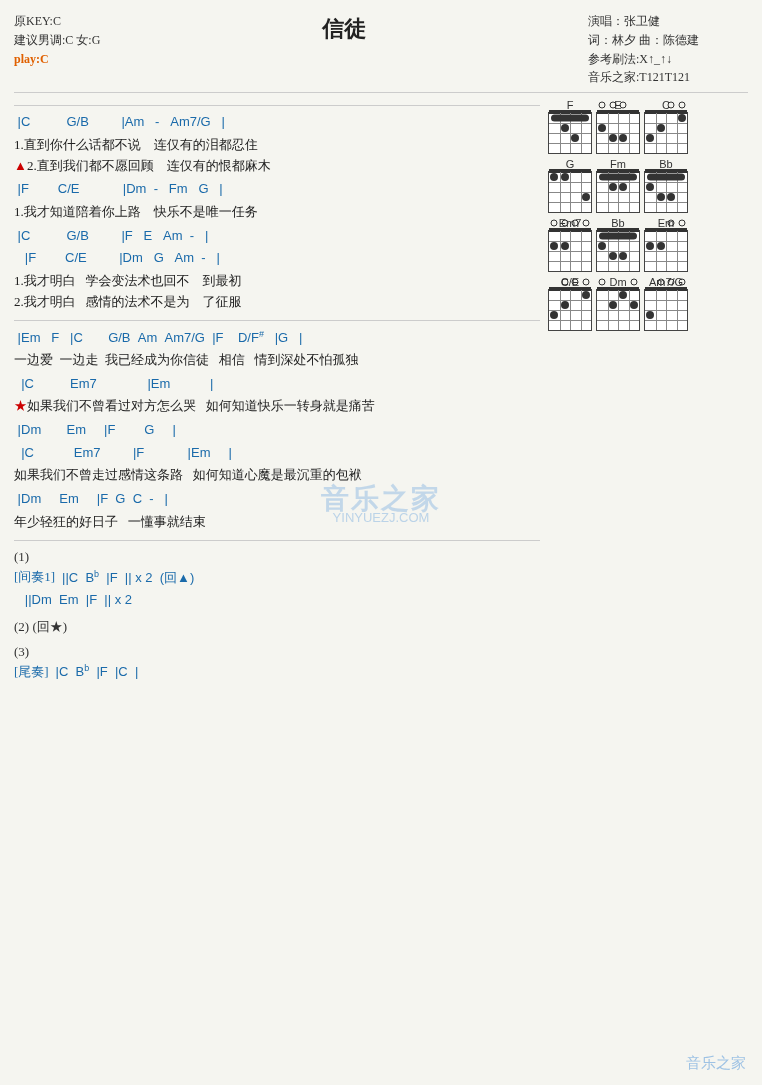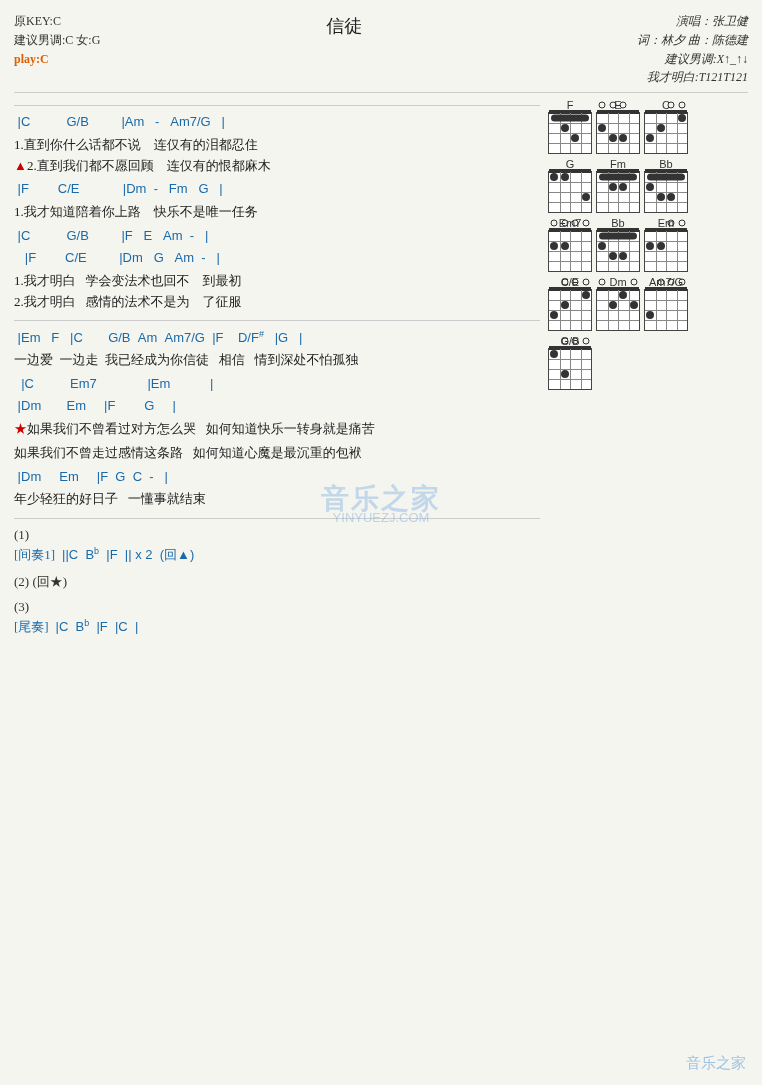--- a/index.html
+++ b/index.html
@@ -29,34 +29,33 @@
       flex-direction: column;
       font-size: 12px;
       color: #333;
       line-height: 1.6;
     }
     .header-left .play {
       color: #e06000;
       font-weight: bold;
     }
     .song-title {
-      font-size: 18px;
-      font-weight: normal;
+      font-size: 22px;
+      font-weight: bold;
       color: #222;
       text-align: center;
       flex: 1;
       margin-top: 2px;
     }
     .header-right {
       font-size: 12px;
       color: #333;
       line-height: 1.6;
-      text-align: right;
+      text-align: left;
       min-width: 160px;
-      font-style: italic;
     }
     .strum-info {
       font-size: 12px;
       color: #333;
       line-height: 1.5;
     }
     .divider {
       border: none;
       border-top: 1px solid #ccc;
       margin: 6px 0;
@@ -226,22 +225,22 @@
     <div class="header-left">
       <span>原KEY:C</span>
       <span>建议男调:C 女:G</span>
       <span class="play">play:C</span>
     </div>
     <div class="song-title">信徒</div>
     <div class="header-right">
       <div>演唱：张卫健</div>
       <div>词：林夕  曲：陈德建</div>
       <div class="strum-info">
-        <div>建议男调:X↑_↑↓</div>
-        <div>我才明白:T121T121</div>
+        <div>参考刷法:X↑_↑↓</div>
+        <div>音乐之家:T121T121</div>
       </div>
     </div>
   </div>
 
   <hr class="divider">
 
   <div class="main-content">
     <div class="left-content">
 
 
@@ -280,45 +279,51 @@
         <span class="chord-line blue">&nbsp;|Em &nbsp;&nbsp;F &nbsp;&nbsp;|C &nbsp;&nbsp;&nbsp;&nbsp;&nbsp;&nbsp;G/B &nbsp;Am &nbsp;Am7/G &nbsp;|F &nbsp;&nbsp;&nbsp;D/F<sup>#</sup> &nbsp;&nbsp;|G &nbsp;&nbsp;|</span>
       </div>
       <div class="block">
         <div class="lyric-line">一边爱 &nbsp;一边走 &nbsp;我已经成为你信徒 &nbsp;&nbsp;相信 &nbsp;&nbsp;情到深处不怕孤独</div>
       </div>
 
       <div class="block">
         <span class="chord-line blue">&nbsp;&nbsp;|C &nbsp;&nbsp;&nbsp;&nbsp;&nbsp;&nbsp;&nbsp;&nbsp;&nbsp;Em7 &nbsp;&nbsp;&nbsp;&nbsp;&nbsp;&nbsp;&nbsp;&nbsp;&nbsp;&nbsp;&nbsp;&nbsp;&nbsp;|Em &nbsp;&nbsp;&nbsp;&nbsp;&nbsp;&nbsp;&nbsp;&nbsp;&nbsp;&nbsp;|</span>
       </div>
       <div class="block">
+        <div class="lyric-line"><span class="red-mark-prefix">★</span>如果我们不曾看过对方怎么哭 &nbsp;&nbsp;如何知道快乐一转身就是痛苦</div>
+      </div>
+
+      <div class="block">
         <span class="chord-line blue">&nbsp;|Dm &nbsp;&nbsp;&nbsp;&nbsp;&nbsp;&nbsp;Em &nbsp;&nbsp;&nbsp;&nbsp;|F &nbsp;&nbsp;&nbsp;&nbsp;&nbsp;&nbsp;&nbsp;G &nbsp;&nbsp;&nbsp;&nbsp;|</span>
       </div>
 
       <div class="block">
-        <div class="lyric-line"><span class="red-mark-prefix">★</span>如果我们不曾看过对方怎么哭 &nbsp;&nbsp;如何知道快乐一转身就是痛苦</div>
-      </div>
-
+        <span class="chord-line blue">&nbsp;&nbsp;|C &nbsp;&nbsp;&nbsp;&nbsp;&nbsp;&nbsp;&nbsp;&nbsp;&nbsp;&nbsp;Em7 &nbsp;&nbsp;&nbsp;&nbsp;&nbsp;&nbsp;&nbsp;&nbsp;|F &nbsp;&nbsp;&nbsp;&nbsp;&nbsp;&nbsp;&nbsp;&nbsp;&nbsp;&nbsp;&nbsp;|Em &nbsp;&nbsp;&nbsp;&nbsp;|</span>
+      </div>
       <div class="block">
         <div class="lyric-line">如果我们不曾走过感情这条路 &nbsp;&nbsp;如何知道心魔是最沉重的包袱</div>
       </div>
 
       <div class="block">
         <span class="chord-line blue">&nbsp;|Dm &nbsp;&nbsp;&nbsp;&nbsp;Em &nbsp;&nbsp;&nbsp;&nbsp;|F &nbsp;G &nbsp;C &nbsp;- &nbsp;&nbsp;|</span>
       </div>
       <div class="block-gap">
         <div class="lyric-line">年少轻狂的好日子 &nbsp;&nbsp;一懂事就结束</div>
       </div>
 
       <hr class="divider">
 
       <div class="interlude-section">
         <div class="num-label">(1)</div>
         <div class="block">
           <span class="section-label blue">[间奏1]</span>
           <span class="chord-line"> ||C &nbsp;B<sup>b</sup> &nbsp;|F &nbsp;|| x 2 &nbsp;(回▲)</span>
+        </div>
+        <div class="block">
+          <span class="chord-line blue">&nbsp;&nbsp;&nbsp;||Dm &nbsp;Em &nbsp;|F &nbsp;|| x 2</span>
         </div>
       </div>
 
       <div class="interlude-section">
         <div class="num-label">(2) (回★)</div>
       </div>
 
       <div class="interlude-section">
         <div class="num-label">(3)</div>
         <div class="block">
@@ -540,39 +545,20 @@
             <div class="hline" style="top:50%"></div>
             <div class="hline" style="top:75%"></div>
             <div class="chord-open" style="left:37.5%;top:-8px;"></div>
             <div class="chord-open" style="left:62.5%;top:-8px;"></div>
             <div class="chord-open" style="left:87.5%;top:-8px;"></div>
             <div class="chord-dot" style="left:12.5%;top:62.5%;"></div>
           </div>
         </div>
       </div>
 
-      <div class="chord-row">
-        <div class="chord-wrap">
-          <div class="chord-name">G/B</div>
-          <div class="chord-dots-area">
-            <div class="top-bar"></div>
-            <div class="vline" style="left:25%"></div>
-            <div class="vline" style="left:50%"></div>
-            <div class="vline" style="left:75%"></div>
-            <div class="hline" style="top:25%"></div>
-            <div class="hline" style="top:50%"></div>
-            <div class="hline" style="top:75%"></div>
-            <div class="chord-open" style="left:37.5%;top:-8px;"></div>
-            <div class="chord-open" style="left:62.5%;top:-8px;"></div>
-            <div class="chord-open" style="left:87.5%;top:-8px;"></div>
-            <div class="chord-dot" style="left:12.5%;top:12.5%;"></div>
-            <div class="chord-dot" style="left:37.5%;top:62.5%;"></div>
-          </div>
-        </div>
-      </div>
 
     </div>
   </div>
 
   <div class="watermark">音乐之家</div>
   <div class="watermark2">YINYUEZJ.COM</div>
 
   <div class="footer-logo">音乐之家</div>
 
 </div>

